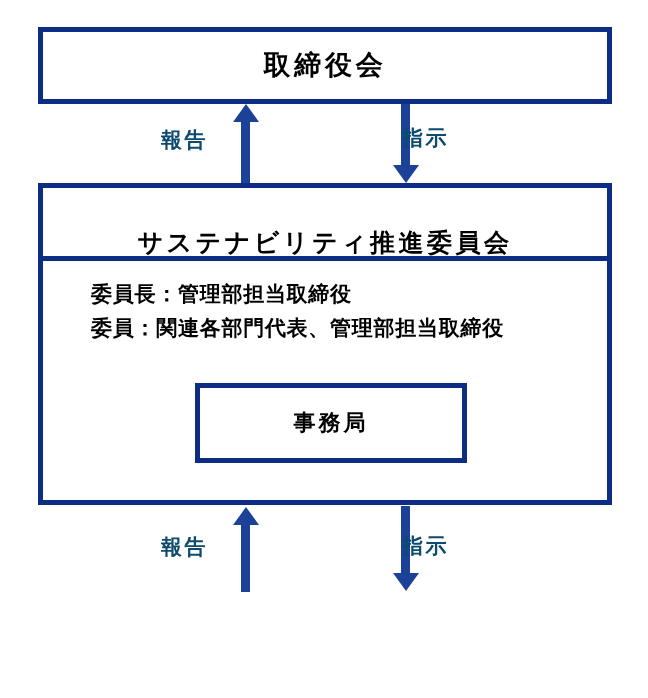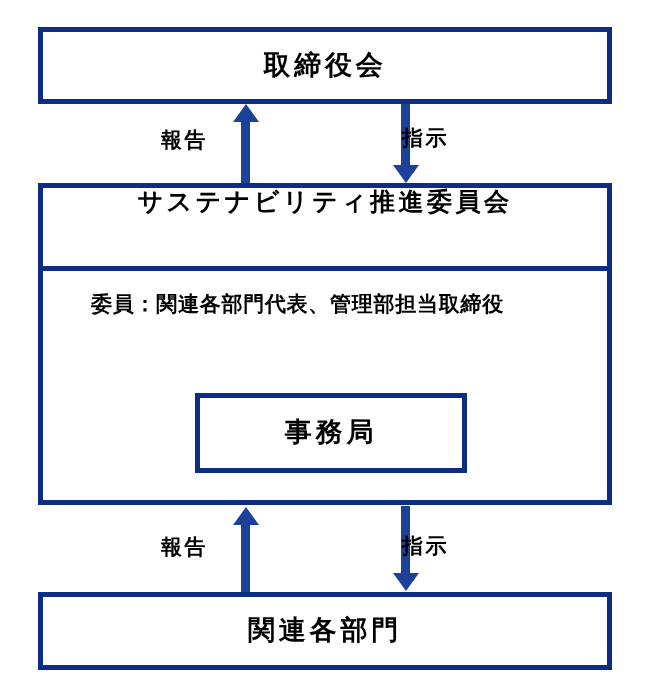--- a/index.html
+++ b/index.html
@@ -53,24 +53,24 @@
   
   #box-committee {
     left: 38px;
     top: 183px;
     width: 574px;
     height: 322px;
     display: block;
   }
   #committee-header {
     box-sizing: border-box;
-    height: 83px;
+    height: 73px;
     border-bottom: 5px solid #0c2d83;
     display: flex;
-    align-items: flex-start;
+    align-items: flex-end;
     justify-content: center;
   }
   #committee-header .node-title { font-size: 25px; }
 
   #committee-body {
     position: relative;
     height: 239px;
     padding-top: 16px;
     box-sizing: border-box;
   }
@@ -96,21 +96,21 @@
     top: 122px;
     width: 272px;
     height: 80px;
     box-sizing: border-box;
     border: 5px solid #0c2d83;
     background: #ffffff;
     display: flex;
     align-items: center;
     justify-content: center;
   }
-  #box-secretariat .node-title { font-size: 27px; }
+  #box-secretariat .node-title { font-size: 22px; }
 
   
   #box-departments {
     left: 38px;
     top: 592px;
     width: 574px;
     height: 78px;
   }
   #box-departments .node-title { font-size: 27px; }
 
@@ -150,21 +150,21 @@
     left: 363px;
   }
 
   #connectors-top .arrow-up    { top: 17px;  height: 62px; }
   #connectors-top .arrow-down  { top: 0px;   height: 62px; }
   #connectors-bottom .arrow-up   { top: 18px; height: 68px; }
   #connectors-bottom .arrow-down { top: 0px;  height: 68px; }
 
   .edge-label {
     position: absolute;
-    color: #000000;
+    color: #0c4a6e;
     font-size: 21px;
     font-weight: 700;
     letter-spacing: 0.12em;
     white-space: nowrap;
   }
   .label-report  { left: 123px; }
   .label-direct  { left: 364px; }
 
   #connectors-top .label-report { top: 22px; }
   #connectors-top .label-direct { top: 20px; }
@@ -197,20 +197,21 @@
 
   <div class="node-box" id="box-committee">
 
     <div id="committee-header">
       <span class="node-title">サステナビリティ推進委員会</span>
     </div>
 
     <div id="committee-body">
 
       <ul class="member-lines">
+        <li class="member-line">委員長：管理部担当取締役</li>
         <li class="member-line">委員：関連各部門代表、管理部担当取締役</li>
       </ul>
 
       <div id="box-secretariat">
         <span class="node-title">事務局</span>
       </div>
 
     </div>
   </div>
 
@@ -222,17 +223,14 @@
       <span class="arrow-head"></span>
     </div>
 
     <div class="arrow arrow-down">
       <span class="arrow-head"></span>
     </div>
 
     <span class="edge-label label-direct">指示</span>
   </div>
 
-  <div class="node-box" id="box-departments">
-    <span class="node-title">関連各部門</span>
-  </div>
 
 </div>
 
 </body></html>

